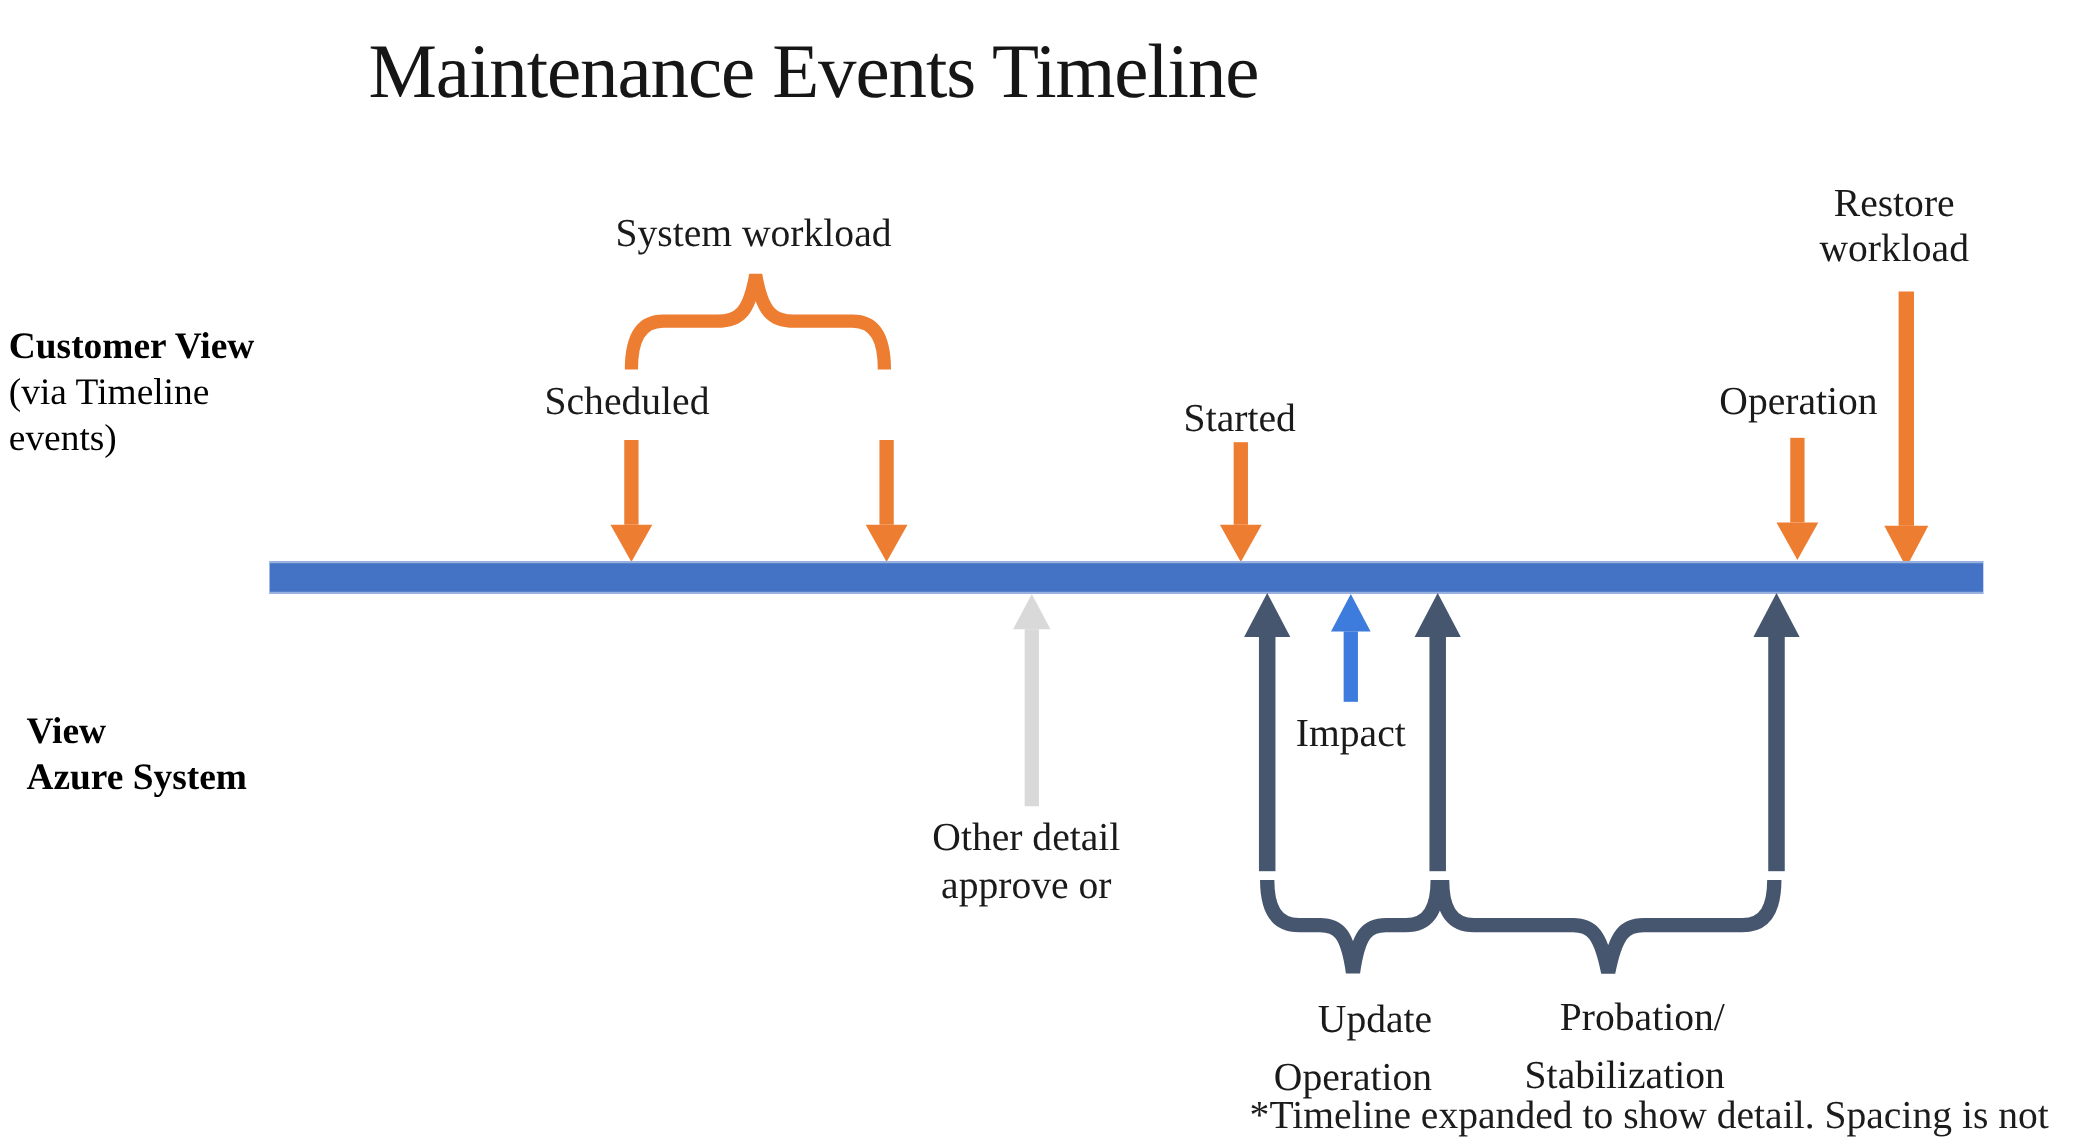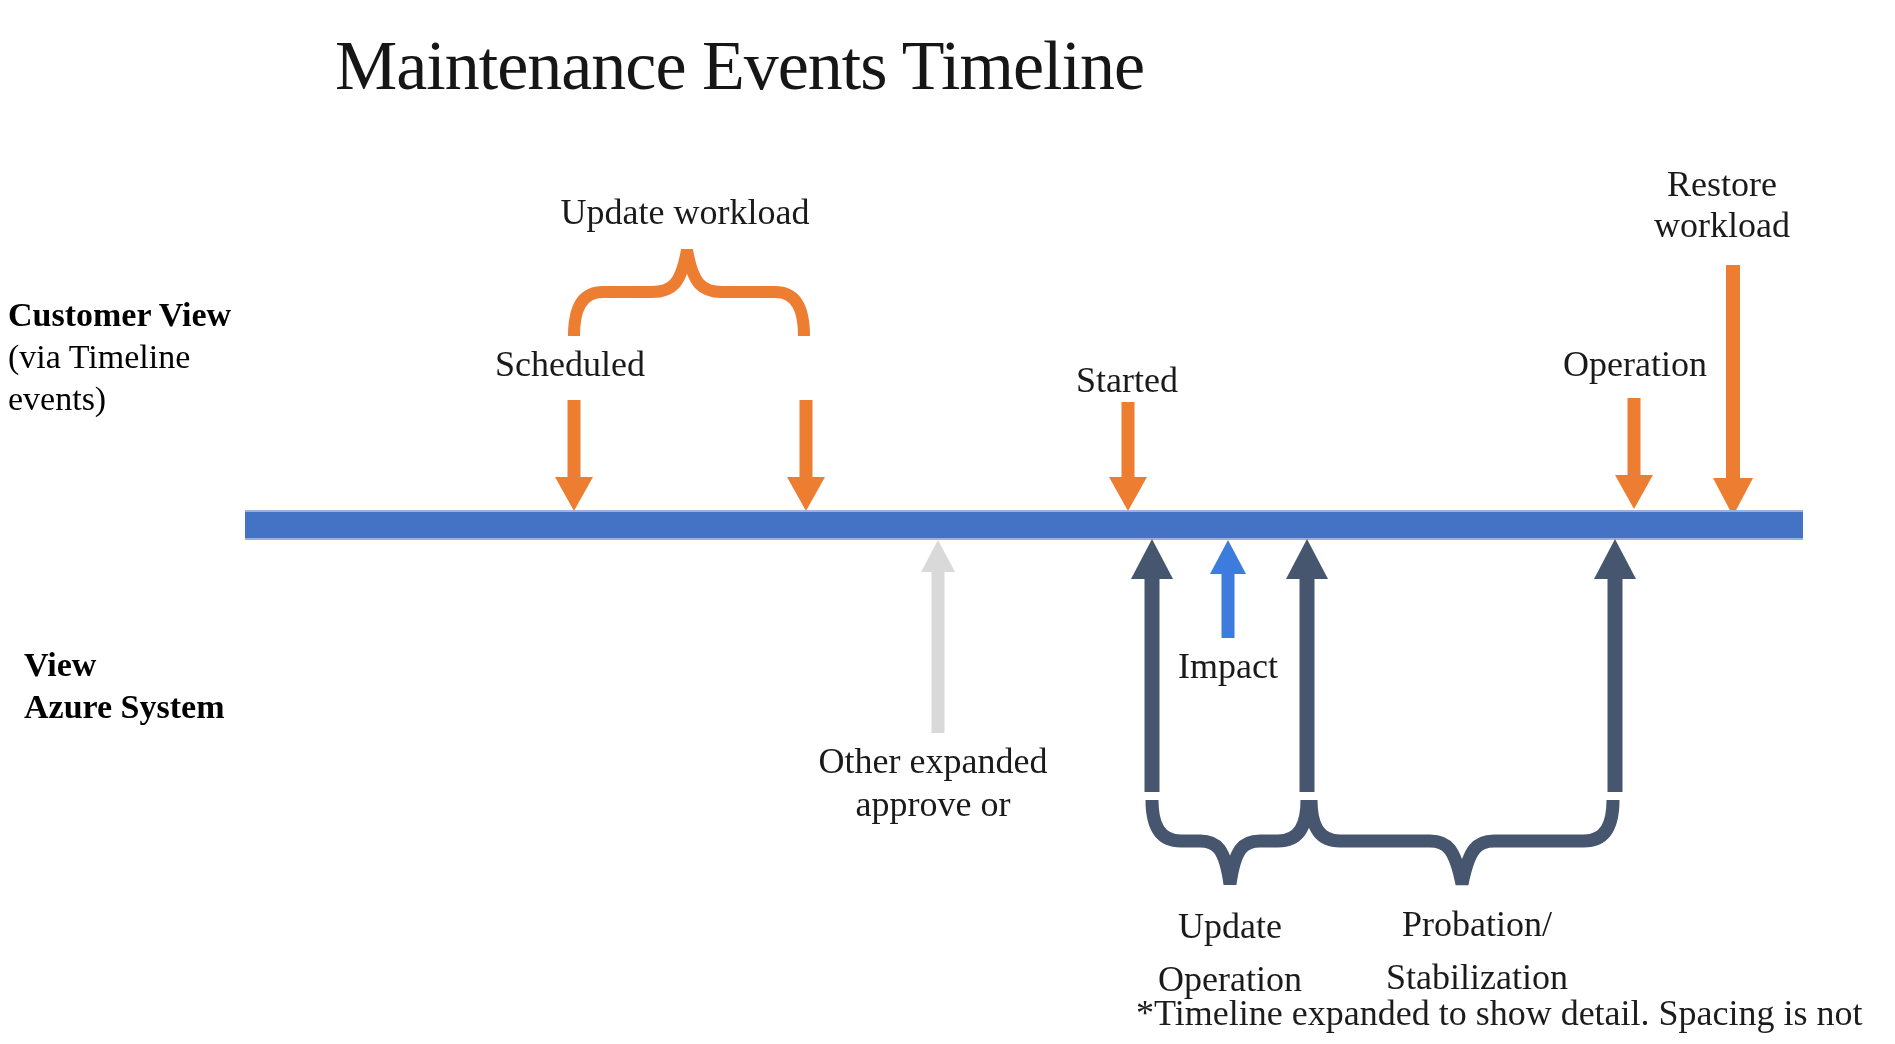--- a/index.html
+++ b/index.html
@@ -11,21 +11,21 @@
   .abs{position:absolute;}
   #title{
     left:335px;top:26px;width:1060px;
     font-size:70px;font-weight:200;letter-spacing:-1px;color:#161616;
     white-space:nowrap;
   }
   .side-label{font-size:34px;line-height:42px;color:#000;}
   .side-label .bold{font-weight:700;}
   .evt-label{font-size:36px;line-height:41px;color:#1a1a1a;text-align:center;}
   .center{transform:translateX(-50%);}
-  .left-align{text-align:center;}
+  .left-align{text-align:right;}
   #footnote{
     left:1136px;top:992px;font-size:36px;font-weight:300;color:#1c1c1c;white-space:nowrap;
   }
   
   #timeline-bar{
     left:245px;top:510px;width:1558px;height:26px;background:#4472C4;
     border-top:2px solid rgba(180,199,231,.75);
     border-bottom:2px solid rgba(180,199,231,.75);
   }
   
@@ -51,21 +51,21 @@
     <div class="bold">Customer View</div>
     <div>(via Timeline</div>
     <div>events)</div>
   </div>
 
   <div class="abs side-label" style="left:24px;top:644px;">
     <div class="bold">View</div>
     <div class="bold">Azure System</div>
   </div>
 
-  <div class="abs evt-label center" style="left:685px;top:192px;">Update workload</div>
+  <div class="abs evt-label center" style="left:685px;top:192px;">System workload</div>
 
   <div class="abs evt-label center" style="left:570px;top:344px;">Scheduled</div>
 
 
   <div class="abs evt-label center" style="left:1127px;top:360px;">Started</div>
 
   <div class="abs evt-label center" style="left:1635px;top:344px;">Operation</div>
 
   <div class="abs evt-label center" style="left:1722px;top:164px;">
     <div>Restore</div>
@@ -116,21 +116,21 @@
     <div class="shaft" style="width:15px;height:213px;background:#46566E;"></div>
   </div>
 
   <svg class="overlay" width="1895" height="1044" viewBox="0 0 1895 1044">
     <path d="M 574 336 C 574 310 581 292 603 292 L 652 292 C 672 292 681 284 687 250 C 693 284 702 292 722 292 L 775 292 C 797 292 804 310 804 336" fill="none" stroke="#ED7D31" stroke-width="12"></path>
     <path d="M 1152 800 C 1152 824 1159 841 1181 841 L 1200 841 C 1217 841 1225 849 1230 884 C 1235 849 1243 841 1260 841 L 1278 841 C 1300 841 1307 824 1307 800" fill="none" stroke="#46566E" stroke-width="13"></path>
     <path d="M 1311 800 C 1311 824 1318 841 1340 841 L 1430 841 C 1447 841 1455 849 1462 884 C 1469 849 1477 841 1494 841 L 1584 841 C 1606 841 1613 824 1613 800" fill="none" stroke="#46566E" stroke-width="13"></path>
   </svg>
 
   <div class="abs evt-label center" style="left:933px;top:740px;line-height:43px;">
-    <div>Other expanded</div>
+    <div>Other detail</div>
     <div>approve or</div>
   </div>
 
   <div class="abs evt-label center" style="left:1228px;top:646px;">Impact</div>
 
   <div class="abs evt-label left-align" style="left:1158px;top:900px;line-height:53px;">
     <div>Update</div>
     <div>Operation</div>
   </div>
 

